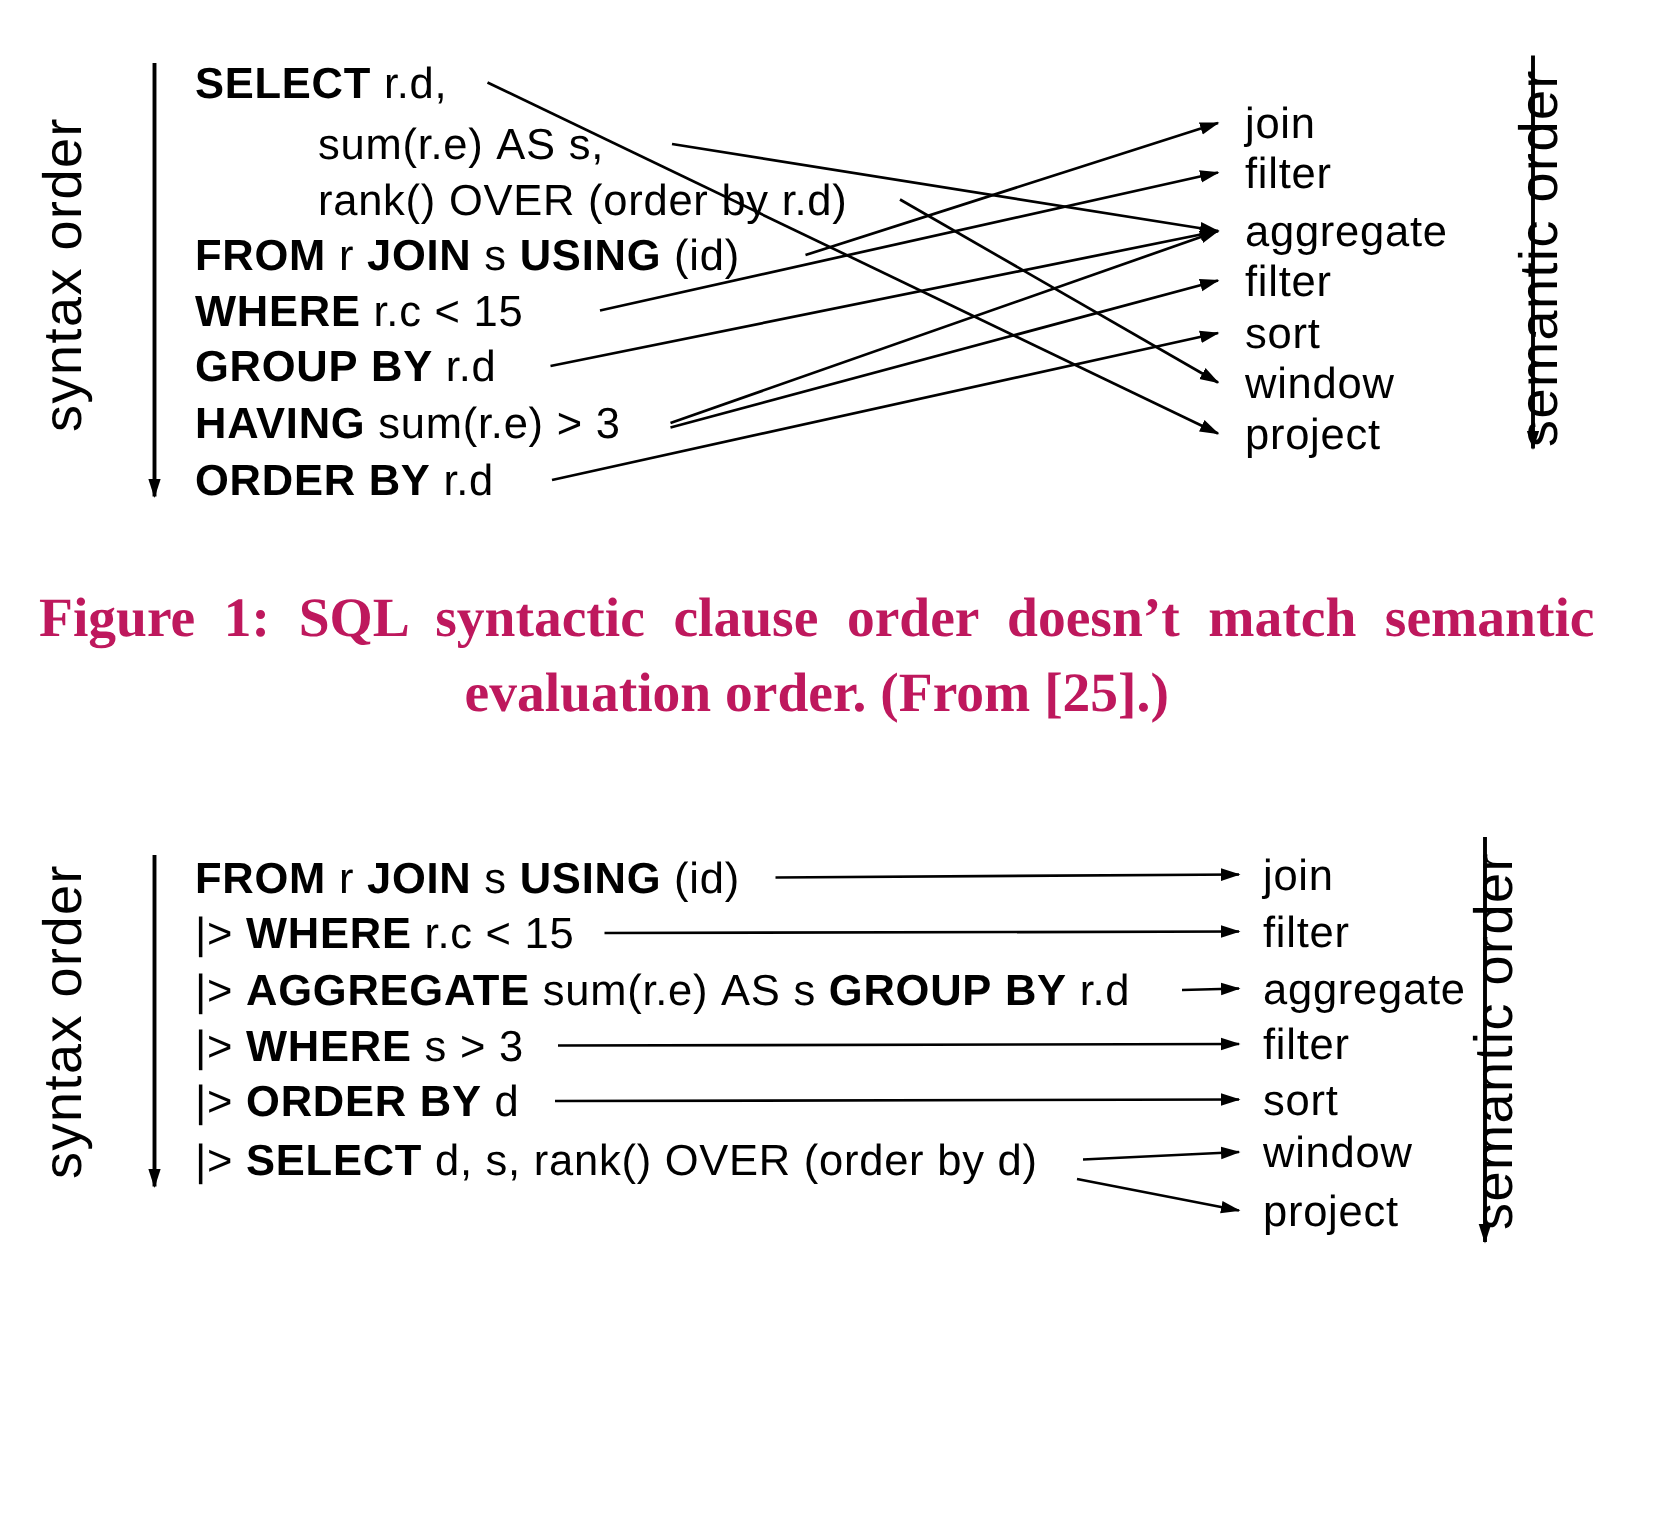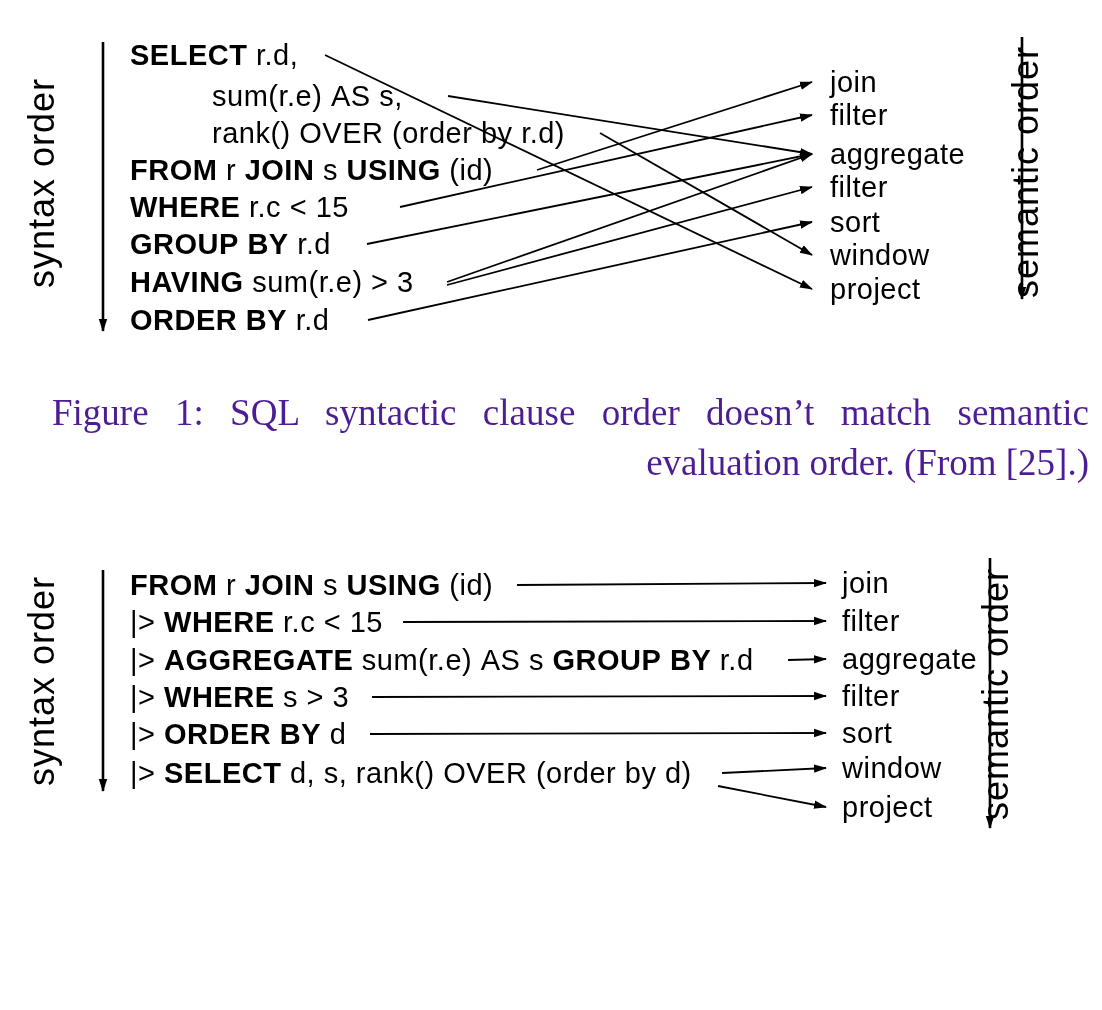--- a/index.html
+++ b/index.html
@@ -25,32 +25,32 @@
     font-family: "Liberation Sans", "DejaVu Sans", sans-serif;
     font-size: 36px;
     letter-spacing: 1px;
     fill: #000000;
   }
   svg .maparrow { stroke: #000000; stroke-width: 1.8; fill: none; }
   svg .axisline { stroke: #000000; stroke-width: 2.6; fill: none; }
 
   .caption {
     position: absolute;
-    left: 52px;
+    left: 26px;
     width: 1037px;
     font-family: "Liberation Serif", "DejaVu Serif", serif;
-    font-weight: normal;
+    font-weight: bold;
     font-size: 37px;
     line-height: 50px;
-    color: #4c1d95;
+    color: #be185d;
   }
   #caption1 { top: 388px; }
   #caption2 { top: 891px; }
   .cap-line-first { text-align: justify; text-align-last: justify; }
-  .cap-line-rest  { text-align: right; white-space: nowrap; }
+  .cap-line-rest  { text-align: center; white-space: nowrap; }
 </style>
 </head>
 <body>
 
 <div id="page">
 
   <svg id="fig1" class="figure" width="1102" height="370" viewBox="0 0 1102 370">
       <defs>
         <marker id="fig1-ah" markerUnits="userSpaceOnUse" markerWidth="14" markerHeight="10" refX="12" refY="5" orient="auto">
           <path d="M0,0.8 L13,5 L0,9.2 Z" fill="#000000"></path>

